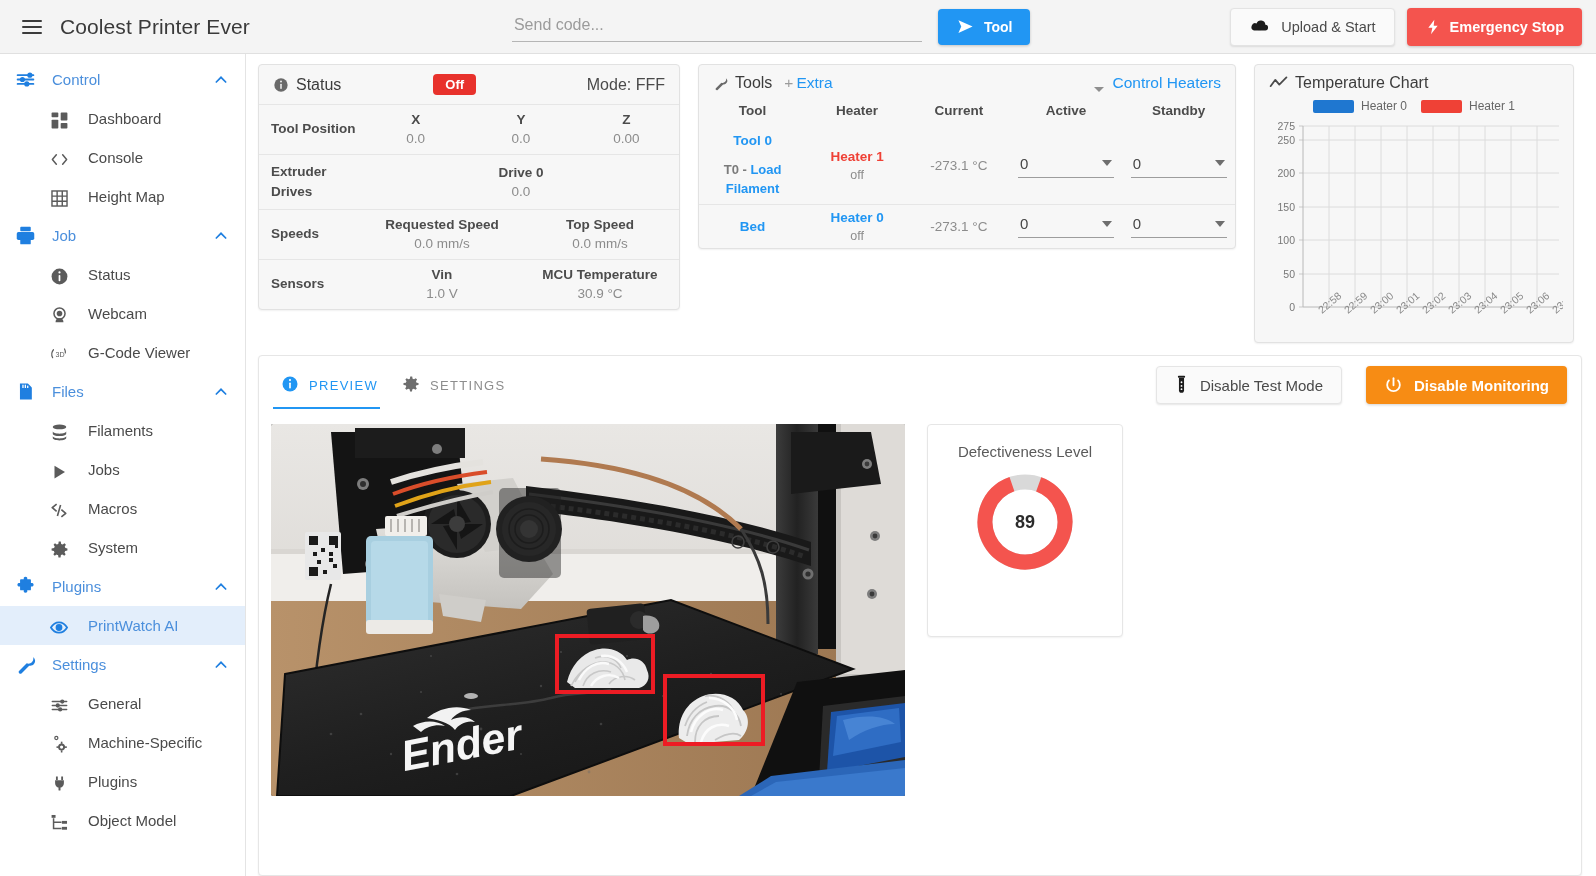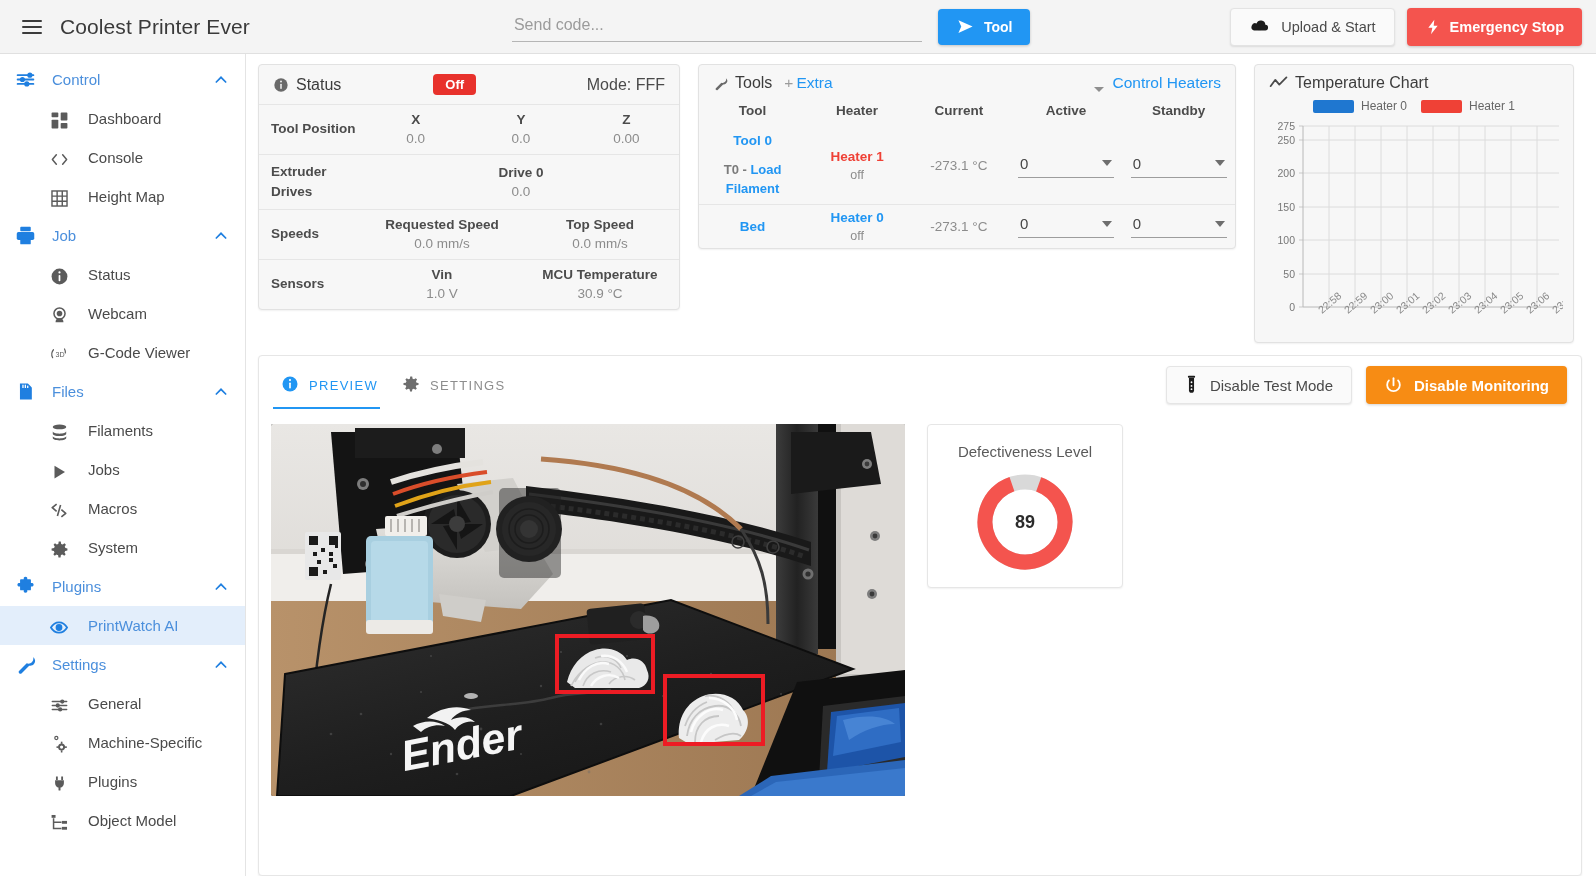--- a/index.html
+++ b/index.html
@@ -194,21 +194,21 @@
     display: flex; align-items: center; gap: 10px;
     padding: 8px 16px 13px 8px; cursor: pointer;
     font-size: 13px; letter-spacing: 1.3px; color: #8d8d8d;
     position: relative;
   }
   .tab.active { color: #2196f3; }
   .tab.active::after {
     content: ""; position: absolute; left: 0; right: 14px; bottom: 0;
     height: 2px; background: #2196f3;
   }
-  .panel-actions { margin-left: auto; display: flex; align-items: center; gap: 14px; padding-bottom: 6px; }
+  .panel-actions { margin-left: auto; display: flex; align-items: center; gap: 24px; padding-bottom: 6px; }
   .btn-test {
     background: #fafafa; color: #4a4a4a; border: 1px solid #e5e5e5; border-radius: 4px;
     height: 38px; padding: 0 18px; font-size: 15px;
     display: flex; align-items: center; gap: 12px; cursor: pointer;
     box-shadow: 0 1px 2px rgba(0,0,0,.10);
     font-family: "Liberation Sans", sans-serif;
   }
   .btn-mon {
     background: #f78c14; color: #fff; border: none; border-radius: 4px;
     height: 38px; padding: 0 18px; font-size: 15px; font-weight: bold;
@@ -223,21 +223,21 @@
   .webcam {
     width: 634px; height: 372px;
     border-radius: 2px; overflow: hidden; position: relative;
     background: #2a2a2a;
     flex: none;
   }
   .webcam svg { display: block; width: 100%; height: 100%; }
 
   
   .gauge-card {
-    width: 196px; height: 164px;
+    width: 196px; height: 213px;
     background: #fff; border: 1px solid #e6e6e6; border-radius: 4px;
     box-shadow: 0 1px 2px rgba(0,0,0,.06);
     display: flex; flex-direction: column; align-items: center;
     padding-top: 18px;
   }
   .gauge-title { font-size: 15px; color: #5a5a5a; }
   .gauge-wrap { position: relative; margin-top: 10px; width: 104px; height: 104px; }
   .gauge-val {
     position: absolute; inset: 0; display: flex; align-items: center; justify-content: center;
     font-size: 18px; font-weight: bold; color: #2b2b2b;

